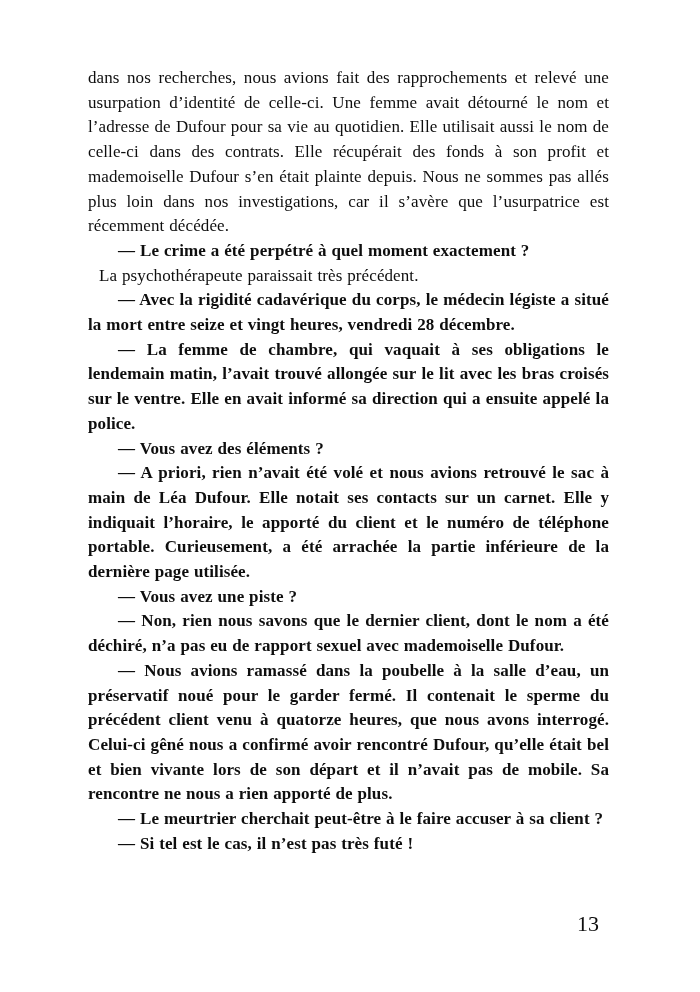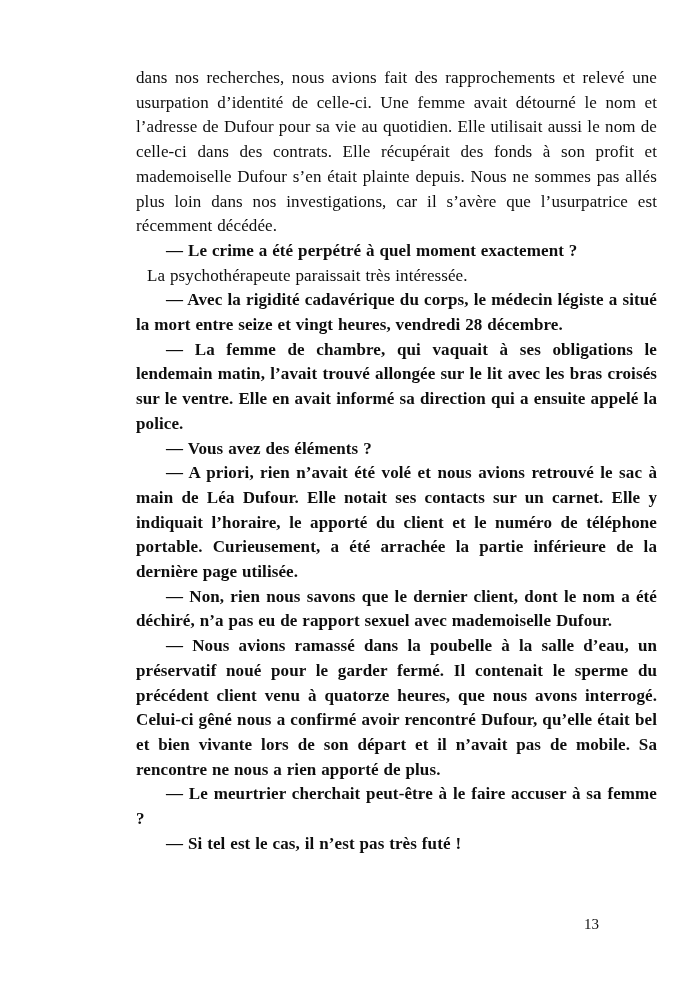--- a/index.html
+++ b/index.html
@@ -20,57 +20,57 @@
     left: 0; top: 0;
     width: 700px;
     height: 992px;
     background: #ffffff;
   }
   .text-block {
     position: absolute;
     left: 88px;
     top: 66px;
     width: 521px;
-    margin-left: 48px;
   }
   .text-block p {
     margin: 0;
     padding: 0;
     font-size: 17px;
     line-height: 24.7px;
     text-align: justify;
     letter-spacing: 0.1px;
     word-spacing: 0.5px;
   }
   p.flush    { text-indent: 0; }
   p.narrative{ text-indent: 11px; }
   p.dialogue { text-indent: 30px; font-weight: bold; }
   .page-number {
     position: absolute;
     top: 912px;
     right: 101px;
-    font-size: 15px;
+    font-size: 22px;
     line-height: 24px;
     color: #0e0e0e;
   }
 </style>
 </head>
 <body>
 
 <div class="page">
 
   <div class="text-block">
     <p class="flush">dans nos recherches, nous avions fait des rapprochements et relevé une usurpation d’identité de celle-ci. Une femme avait détourné le nom et l’adresse de Dufour pour sa vie au quotidien. Elle utilisait aussi le nom de celle-ci dans des contrats. Elle récupérait des fonds à son profit et mademoiselle Dufour s’en était plainte depuis. Nous ne sommes pas allés plus loin dans nos investigations, car il s’avère que l’usurpatrice est récemment décédée.</p>
     <p class="dialogue">— Le crime a été perpétré à quel moment exactement ?</p>
-    <p class="narrative">La psychothérapeute paraissait très intéressée.</p>
+    <p class="narrative">La psychothérapeute paraissait très précédent.</p>
     <p class="dialogue">— Avec la rigidité cadavérique du corps, le médecin légiste a situé la mort entre seize et vingt heures, vendredi 28 décembre.</p>
     <p class="dialogue">— La femme de chambre, qui vaquait à ses obligations le lendemain matin, l’avait trouvé allongée sur le lit avec les bras croisés sur le ventre. Elle en avait informé sa direction qui a ensuite appelé la police.</p>
     <p class="dialogue">— Vous avez des éléments ?</p>
     <p class="dialogue">— A priori, rien n’avait été volé et nous avions retrouvé le sac à main de Léa Dufour. Elle notait ses contacts sur un carnet. Elle y indiquait l’horaire, le apporté du client et le numéro de téléphone portable. Curieusement, a été arrachée la partie inférieure de la dernière page utilisée.</p>
+    <p class="dialogue">— Vous avez une piste ?</p>
     <p class="dialogue">— Non, rien nous savons que le dernier client, dont le nom a été déchiré, n’a pas eu de rapport sexuel avec mademoiselle Dufour.</p>
     <p class="dialogue">— Nous avions ramassé dans la poubelle à la salle d’eau, un préservatif noué pour le garder fermé. Il contenait le sperme du précédent client venu à quatorze heures, que nous avons interrogé. Celui-ci gêné nous a confirmé avoir rencontré Dufour, qu’elle était bel et bien vivante lors de son départ et il n’avait pas de mobile. Sa rencontre ne nous a rien apporté de plus.</p>
-    <p class="dialogue">— Le meurtrier cherchait peut-être à le faire accuser à sa femme ?</p>
+    <p class="dialogue">— Le meurtrier cherchait peut-être à le faire accuser à sa client ?</p>
     <p class="dialogue">— Si tel est le cas, il n’est pas très futé !</p>
   </div>
 
   <div class="page-number">13</div>
 
 </div>
 
 </body></html>

